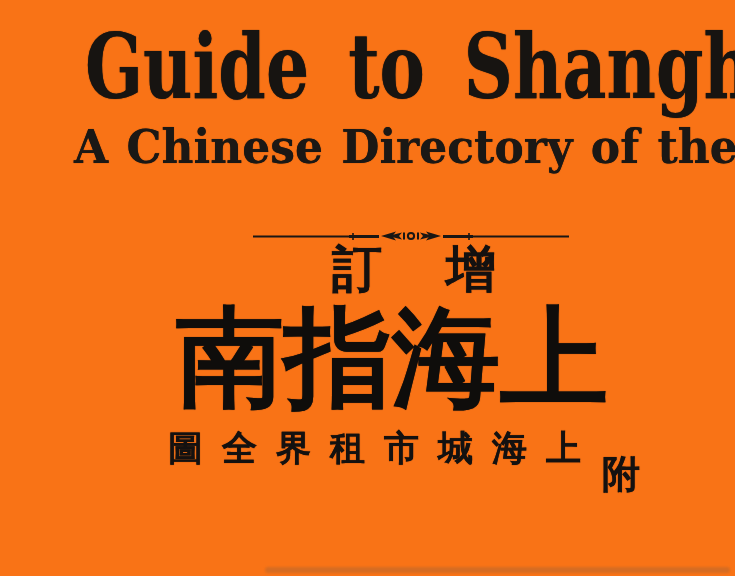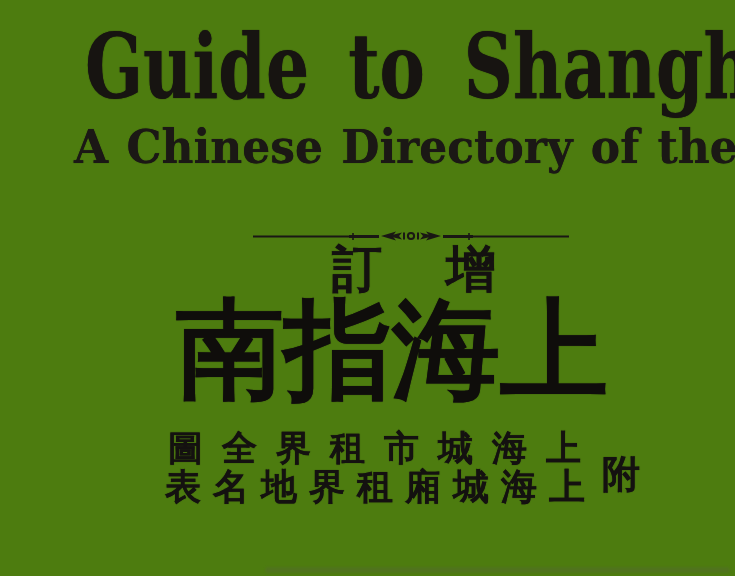--- a/index.html
+++ b/index.html
@@ -5,21 +5,21 @@
   html, body {
     margin: 0;
     padding: 0;
     background: #e8e8e6;
   }
   .page {
     position: relative;
     width: 735px;
     height: 576px;
     margin: 0 auto;
-    background: #4d7c0f;
+    background: #f97316;
     overflow: hidden;
     font-family: "DejaVu Serif", "Liberation Serif", serif;
     color: #1c1916;
   }
   .abs { position: absolute; line-height: 1; white-space: nowrap; }
 
   .english-title {
     left: 85px;
     top: 22px;
     font-size: 80px;
@@ -65,21 +65,21 @@
   }
   .revision-label {
     left: 332px;
     top: 248px;
     font-size: 50px;
     letter-spacing: 64px;
     font-weight: 700;
   }
   .chinese-main-title {
     left: 176px;
-    top: 304px;
+    top: 312px;
     font-size: 108px;
     letter-spacing: 0px;
     font-weight: 700;
     color: #0f0d0b;
   }
   .appendix-line-1 {
     left: 168px;
     top: 434px;
     font-size: 35px;
     letter-spacing: 19px;
@@ -142,20 +142,19 @@
       <line x1="198" y1="7.5" x2="316" y2="7.5" stroke-width="1.8"></line>
     </g>
   </svg>
 
   <div class="abs cjk revision-label">訂增</div>
 
   <div class="abs cjk chinese-main-title">南指海上</div>
 
   <div class="abs cjk appendix-line-1">圖全界租市城海上</div>
 
-  <div class="abs cjk appendix-line-2">表名地界租廂城海上</div>
 
   <div class="abs cjk appendix-marker">附</div>
 
 
   <div class="abs bottom-smudge"></div>
 
 </div>
 
 </body></html>

